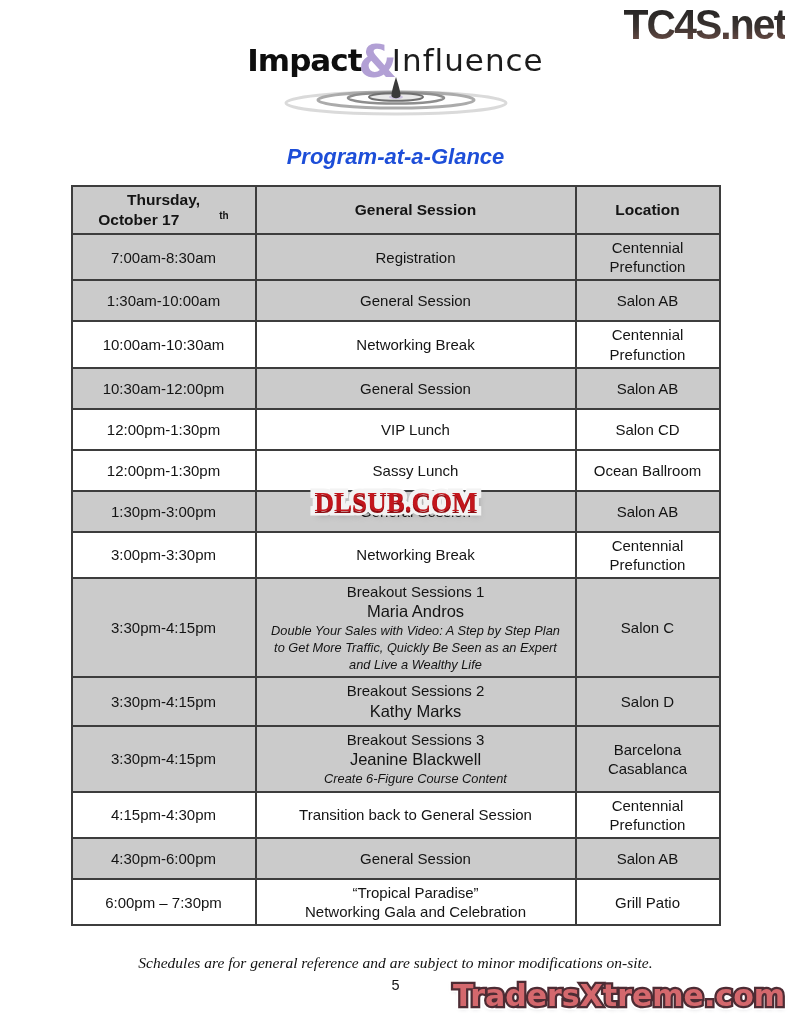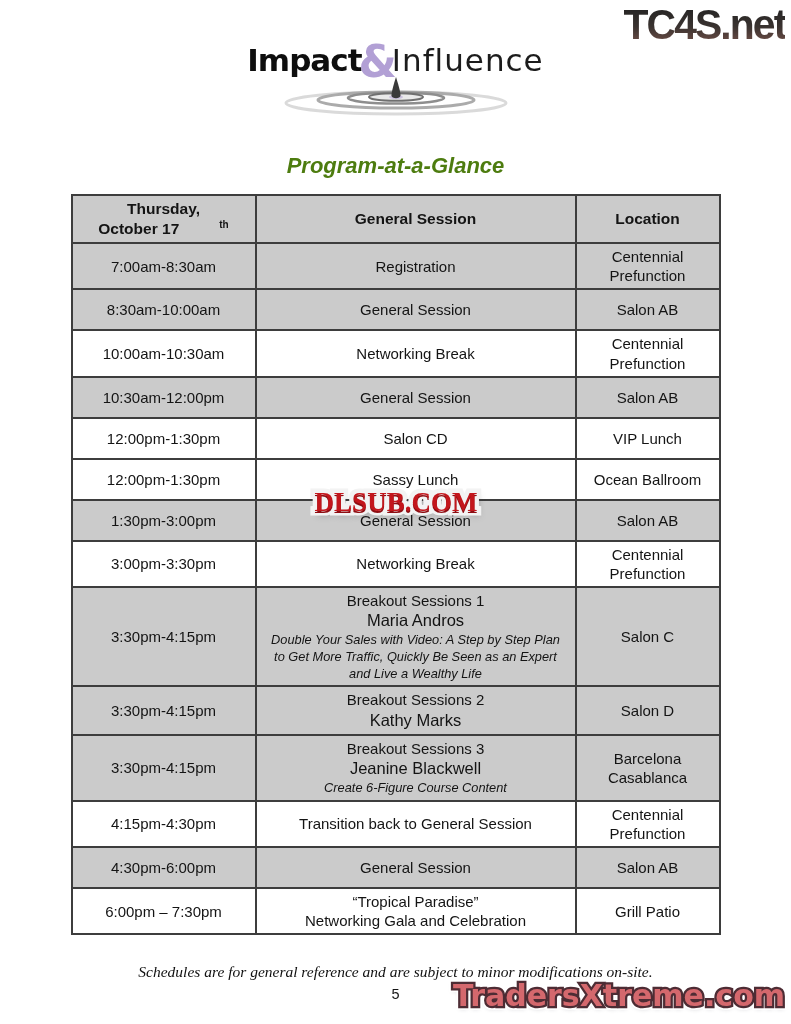--- a/index.html
+++ b/index.html
@@ -45,26 +45,26 @@
     margin: 0 -5px 0 -3px; position: relative; top: 6px;
   }
   .influence {
     font-family: "DejaVu Sans", sans-serif;
     font-weight: normal; font-size: 31px; color: #1c1c1c; letter-spacing: 1px;
   }
   .ripple { display: block; margin: -6px auto 0; }
 
   
   .title {
-    margin-top: 29px;
+    margin-top: 20px;
     text-align: center;
     font-size: 22px;
     font-weight: bold;
     font-style: italic;
-    color: #4d7c0f;
+    color: #1d4ed8;
   }
 
   
   .schedule-table {
     width: 650px;
     margin: 15px auto 0;
     border: 2px solid #3d3d3d;
   }
   .trow { display: grid; grid-template-columns: 182px 320px 1fr; min-height: 41px; background: #fff; }
   .trow:not(:first-child) { border-top: 2px solid #3d3d3d; }
@@ -162,21 +162,21 @@
     </div>
 
   <div class="trow shaded">
         <div class="cell time-cell">7:00am-8:30am</div>
         <div class="cell session-cell">
           <div class="seg normal">Registration</div>
         </div>
         <div class="cell loc-cell">Centennial Prefunction</div>
       </div>
       <div class="trow shaded">
-        <div class="cell time-cell">8:30am-10:00am</div>
+        <div class="cell time-cell">1:30am-10:00am</div>
         <div class="cell session-cell">
           <div class="seg normal">General Session</div>
         </div>
         <div class="cell loc-cell">Salon AB</div>
       </div>
       <div class="trow">
         <div class="cell time-cell">10:00am-10:30am</div>
         <div class="cell session-cell">
           <div class="seg normal">Networking Break</div>
         </div>
@@ -184,24 +184,24 @@
       </div>
       <div class="trow shaded">
         <div class="cell time-cell">10:30am-12:00pm</div>
         <div class="cell session-cell">
           <div class="seg normal">General Session</div>
         </div>
         <div class="cell loc-cell">Salon AB</div>
       </div>
       <div class="trow">
         <div class="cell time-cell">12:00pm-1:30pm</div>
+        <div class="cell session-cell">
+          <div class="seg normal">VIP Lunch</div>
+        </div>
         <div class="cell loc-cell">Salon CD</div>
-        <div class="cell session-cell">
-          <div class="seg normal">VIP Lunch</div>
-        </div>
       </div>
       <div class="trow">
         <div class="cell time-cell">12:00pm-1:30pm</div>
         <div class="cell session-cell">
           <div class="seg normal">Sassy Lunch</div>
         </div>
         <div class="cell loc-cell">Ocean Ballroom</div>
       </div>
       <div class="trow shaded">
         <div class="cell time-cell">1:30pm-3:00pm</div>

